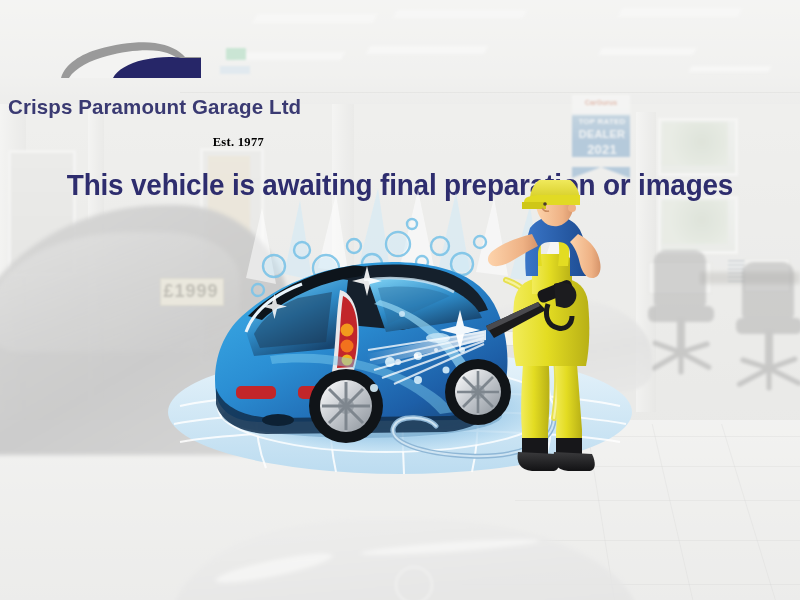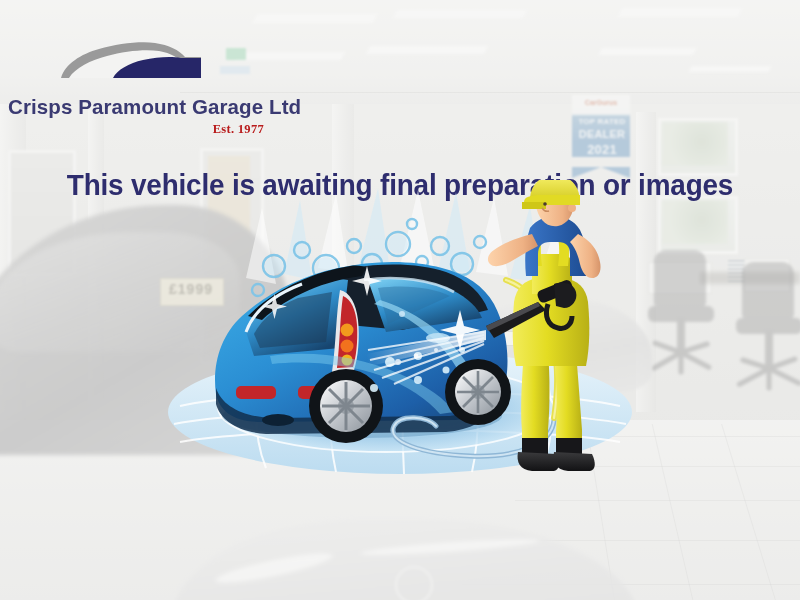--- a/index.html
+++ b/index.html
@@ -216,21 +216,21 @@
     width: 62px; height: 26px;
     background: #eee8cf;
     border: 1px solid rgba(160,155,130,.5);
     filter: blur(.9px);
     opacity: .8;
   }
   .price-tag-txt {
     position: absolute;
     left: 160px; top: 281px; width: 62px;
     text-align: center;
-    font-size: 14px; font-weight: bold;
+    font-size: 18px; font-weight: bold;
     color: #6f6b5d;
     filter: blur(.8px);
     opacity: .75;
     letter-spacing: 1px;
   }
 
   
   .silvercar {
     position: absolute;
     left: 452px; top: 300px;
@@ -304,24 +304,24 @@
   .logo-mark svg { display: block; }
   .logo-name {
     font-size: 20.5px;
     font-weight: bold;
     color: #3a3a72;
     letter-spacing: .1px;
     line-height: 1.1;
     white-space: nowrap;
   }
   .logo-est {
-    margin-top: 3px;
+    margin-top: 16px;
     font-size: 12.5px;
     font-weight: bold;
-    color: #b91c1c;
+    color: #000000;
     font-family: "Liberation Serif", serif;
     letter-spacing: .3px;
   }
 
   
   .headline {
     position: absolute;
     left: 0; top: 168px;
     width: 800px;
     text-align: center;

